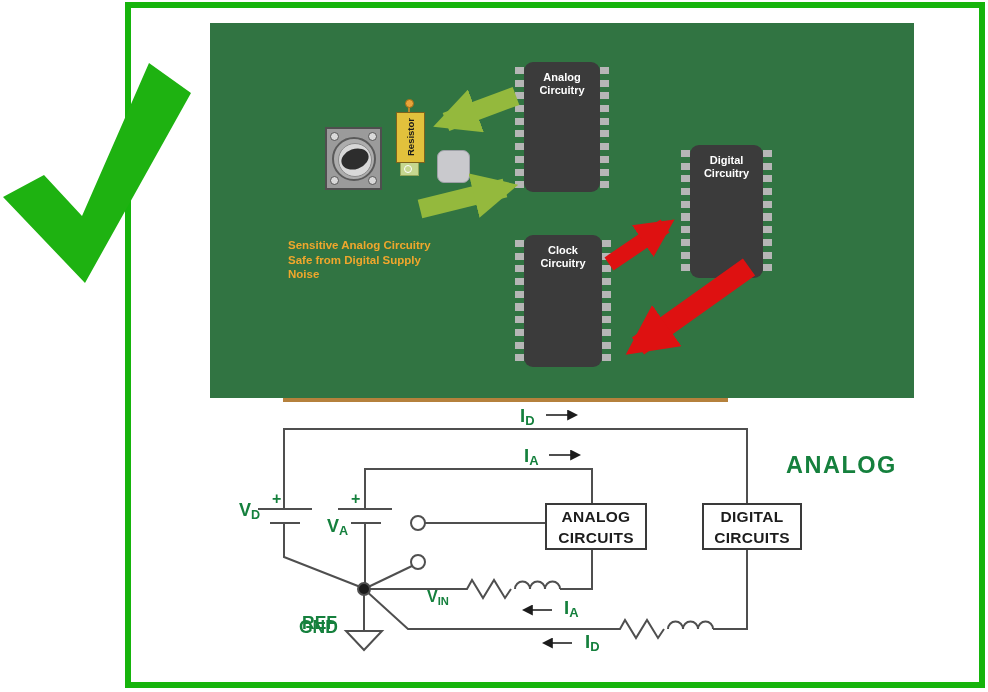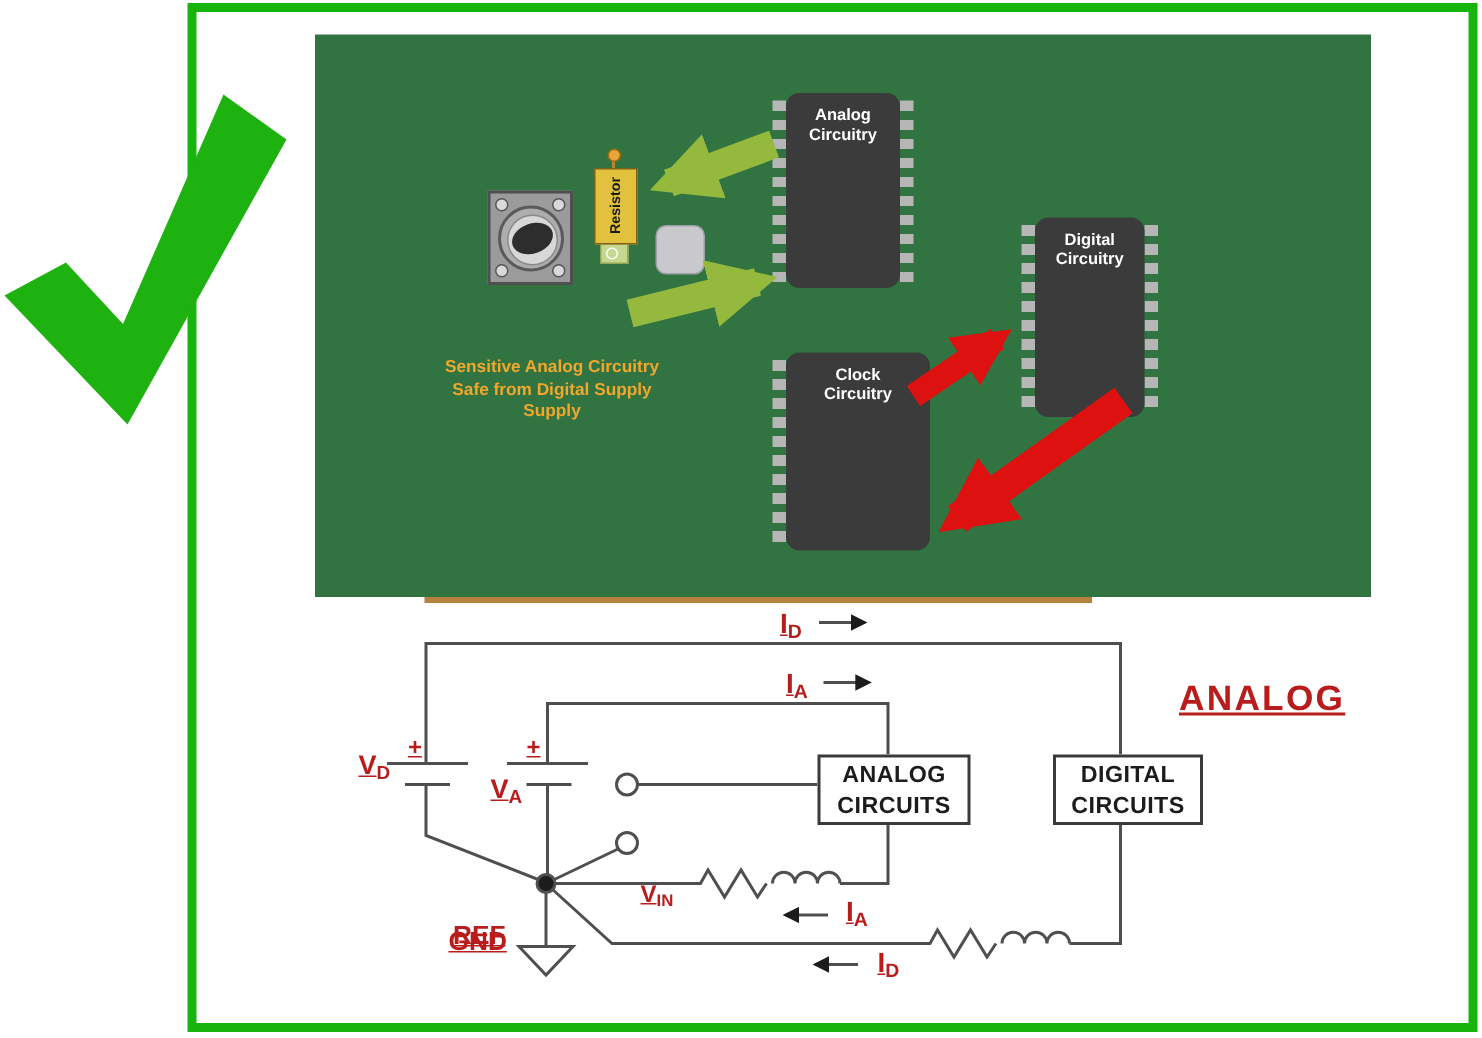--- a/index.html
+++ b/index.html
@@ -7,21 +7,21 @@
          font-family:"Liberation Sans",sans-serif;}
   
   #frame{position:absolute;left:125px;top:2px;width:848px;height:674px;border:6px solid #16b40c;}
   
   #pcb{position:absolute;left:210px;top:23px;width:704px;height:375px;background:#317442;}
   #pcb-edge{position:absolute;left:283px;top:398px;width:445px;height:4px;background:#b5813c;}
   
   .chip{position:absolute;background:#3b3b3b;border-radius:9px;color:#fff;font-weight:bold;
         font-size:11px;line-height:13px;text-align:center;padding-top:9px;box-sizing:border-box;z-index:2;}
   #chip-analog{left:524px;top:62px;width:76px;height:130px;}
-  #chip-clock{left:524px;top:235px;width:96px;height:132px;}
+  #chip-clock{left:524px;top:235px;width:78px;height:132px;}
   #chip-digital{left:690px;top:145px;width:73px;height:133px;}
   .pins{position:absolute;width:9px;z-index:1;
         background:repeating-linear-gradient(to bottom,#b6b6b6 0,#b6b6b6 7px,rgba(0,0,0,0) 7px,rgba(0,0,0,0) 12.7px);}
   #pins-analog-l{left:515px;top:67px;height:121px;}   #pins-analog-r{left:600px;top:67px;height:121px;}
   #pins-clock-l{left:515px;top:240px;height:122px;}   #pins-clock-r{left:602px;top:240px;height:122px;}
   #pins-digital-l{left:681px;top:150px;height:123px;} #pins-digital-r{left:763px;top:150px;height:123px;}
   
   #speaker{position:absolute;left:325px;top:127px;width:53px;height:59px;background:#9b9b9b;
            border:2px solid #4f4f4f;z-index:2;}
   .screw{position:absolute;width:7px;height:7px;border-radius:50%;background:#d9d9d9;border:1px solid #555;}
@@ -38,26 +38,26 @@
   #resistor-stem{position:absolute;left:408px;top:104px;width:2px;height:9px;background:#b8872a;z-index:2;}
   #resistor-stem-dot{position:absolute;left:405px;top:99px;width:7px;height:7px;border-radius:50%;
                      background:#e9a43a;border:1px solid #a06c14;z-index:2;}
   #resistor-tab{position:absolute;left:400px;top:162px;width:17px;height:12px;background:#c6d78f;
                 border:1px solid #93a65a;z-index:2;}
   #resistor-tab-hole{position:absolute;left:3px;top:2px;width:6px;height:6px;border-radius:50%;border:1.5px solid #fff;}
   
   #gray-part{position:absolute;left:437px;top:150px;width:31px;height:31px;background:#c9c9cd;
              border:1px solid #9da0a6;border-radius:7px;z-index:2;}
   
-  #pcb-caption{position:absolute;left:288px;top:238px;width:160px;text-align:center;font-weight:bold;
+  #pcb-caption{position:absolute;left:288px;top:238px;width:160px;font-weight:bold;
                font-size:11.5px;line-height:14.5px;color:#f0a72c;z-index:3;}
   
   #overlay{position:absolute;left:0;top:0;z-index:5;pointer-events:none;}
   
-  .slabel{position:absolute;font-weight:bold;color:#b91c1c;z-index:8;white-space:nowrap;text-decoration:underline;}
+  .slabel{position:absolute;font-weight:bold;color:#15803d;z-index:8;white-space:nowrap;}
   .slabel sub{font-size:70%;font-weight:bold;vertical-align:-0.25em;}
   #lbl-plus1{left:272px;top:490px;font-size:16px;}
   #lbl-plus2{left:351px;top:490px;font-size:16px;}
   #lbl-vd{left:239px;top:500px;font-size:18px;}
   #lbl-va{left:327px;top:516px;font-size:18px;text-align:right;}
   #lbl-vin{left:427px;top:540px;font-size:16px;margin-top:48px;}
   #lbl-gnd{left:299px;top:589px;font-size:17.5px;margin-top:28px;}
   #lbl-ref{left:302px;top:613px;font-size:17.5px;}
   #lbl-id-top{left:520px;top:405px;font-size:18.5px;}
   #lbl-ia-top{left:524px;top:445px;font-size:18.5px;}
@@ -116,21 +116,21 @@
     <span id="resistor-label">Resistor</span>
   </div>
   <div id="resistor-tab">
     <div id="resistor-tab-hole"></div>
   </div>
   <div id="gray-part"></div>
 
   <div id="pcb-caption">
     <div>Sensitive Analog Circuitry</div>
     <div>Safe from Digital Supply</div>
-    <div>Supply</div>
+    <div>Noise</div>
   </div>
 
   <svg id="overlay" width="988" height="692" viewBox="0 0 988 692">
     <defs>
       <marker id="mg" viewBox="0 0 10 10" refX="7" refY="5" markerWidth="2.4" markerHeight="2.4" orient="auto">
         <path d="M0,0 L10,5 L0,10 Z" fill="#94b93d"></path>
       </marker>
       <marker id="mr" viewBox="0 0 10 10" refX="7" refY="5" markerWidth="2.4" markerHeight="2.4" orient="auto">
         <path d="M0,0 L10,5 L0,10 Z" fill="#de1111"></path>
       </marker>

